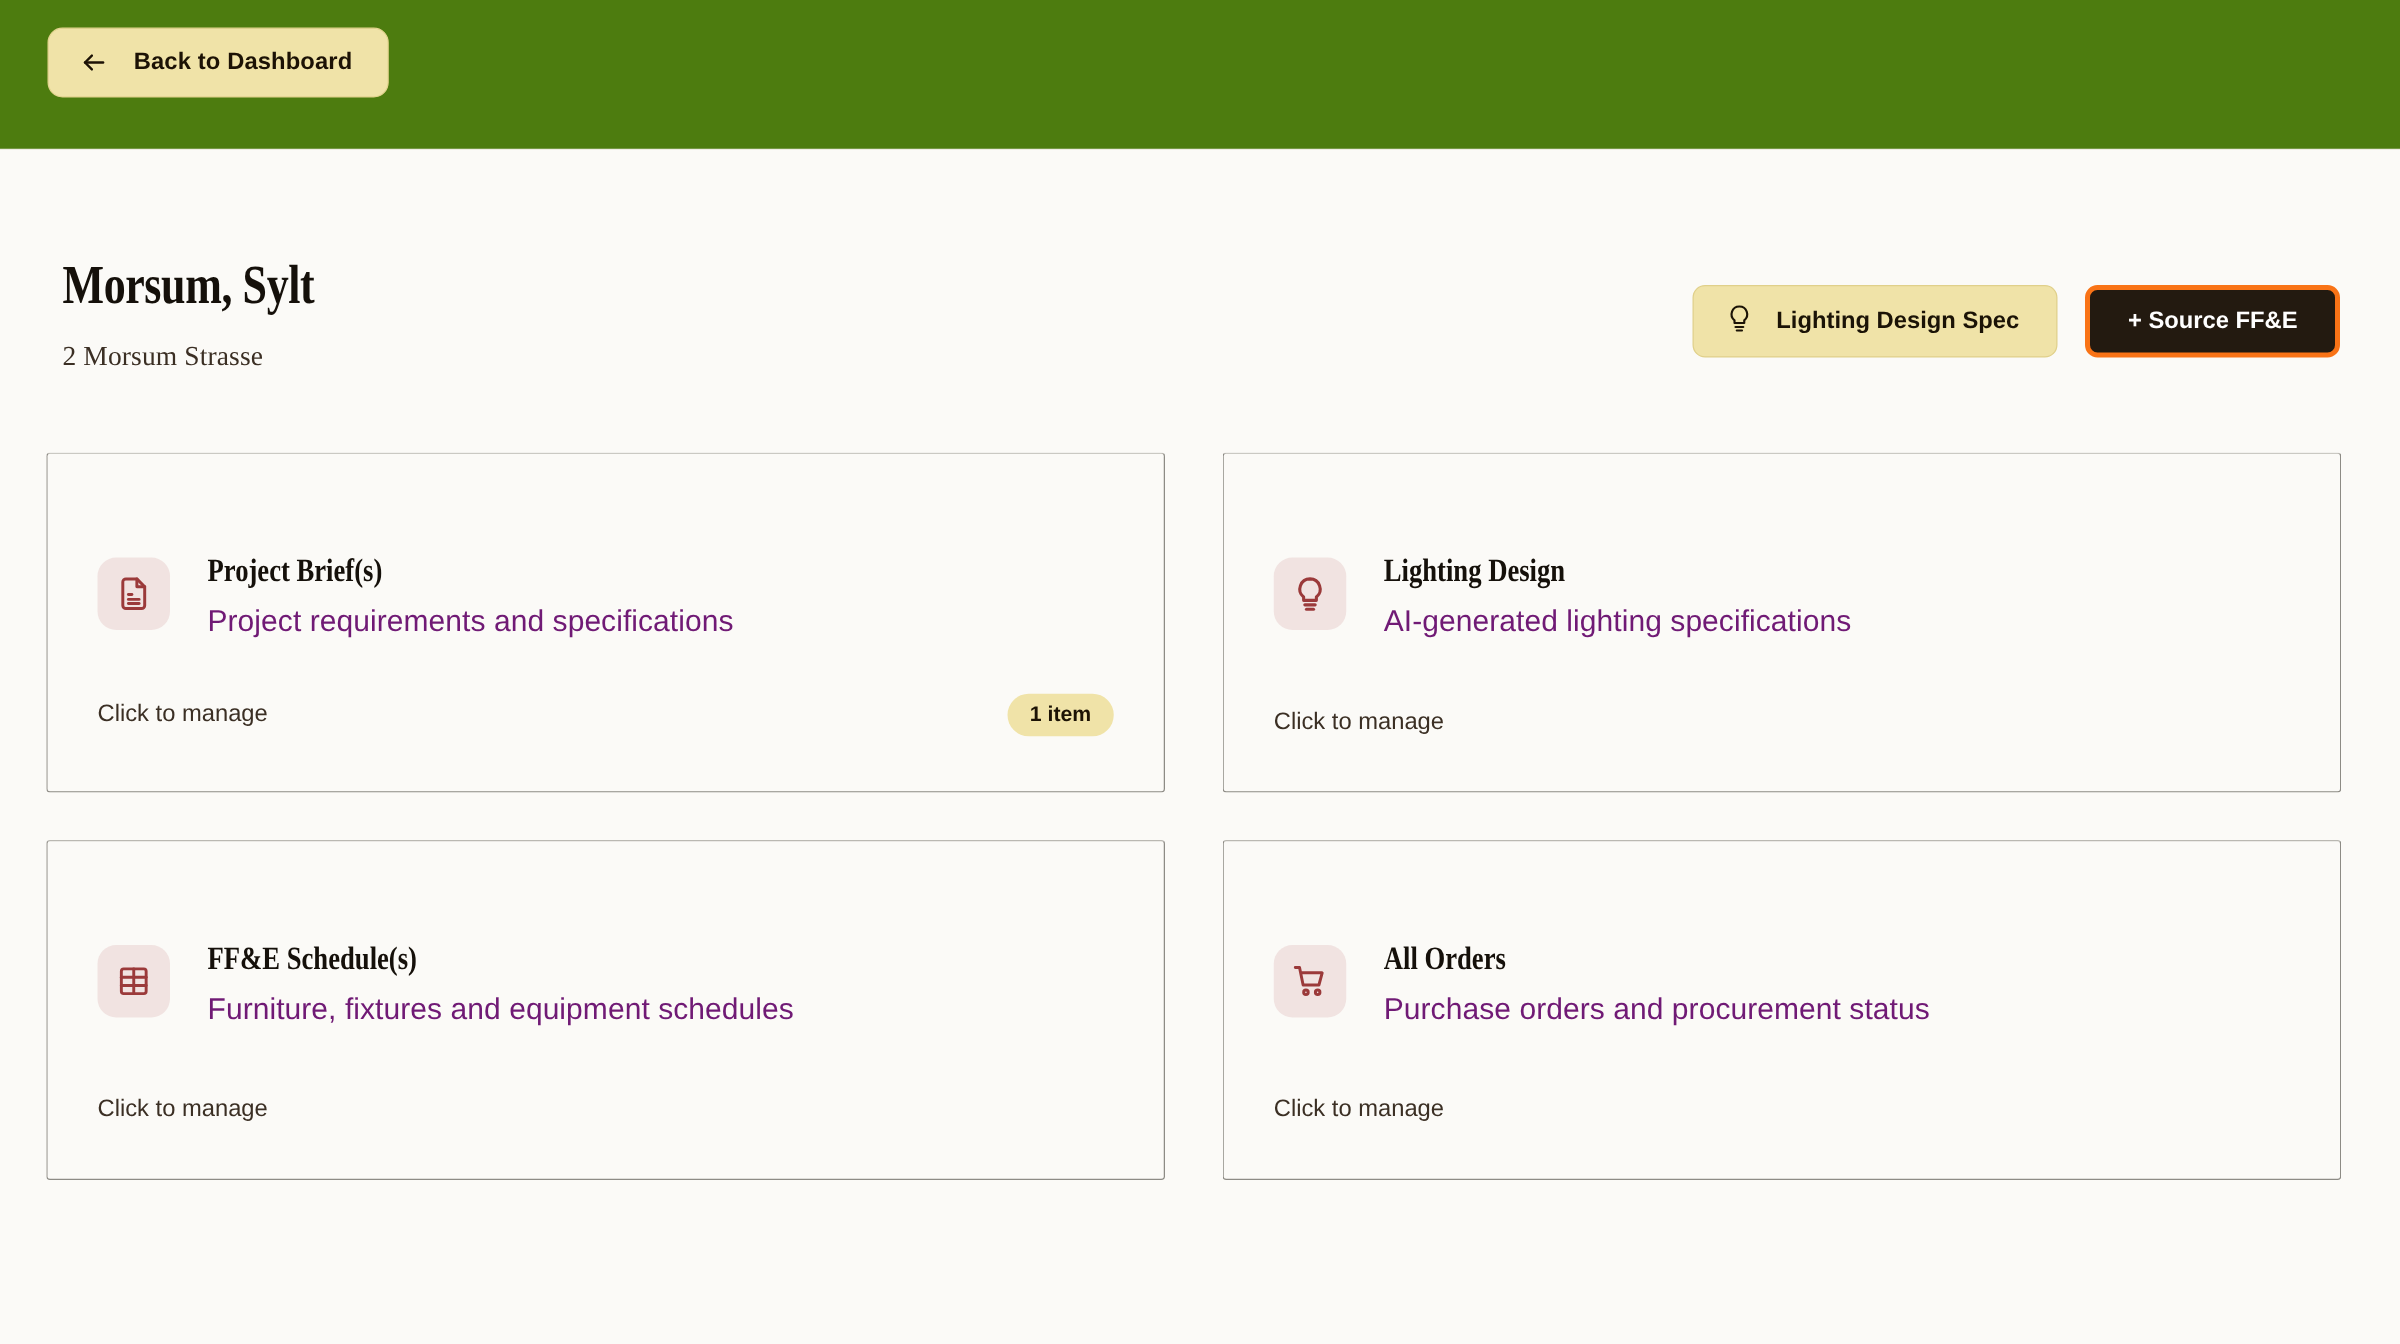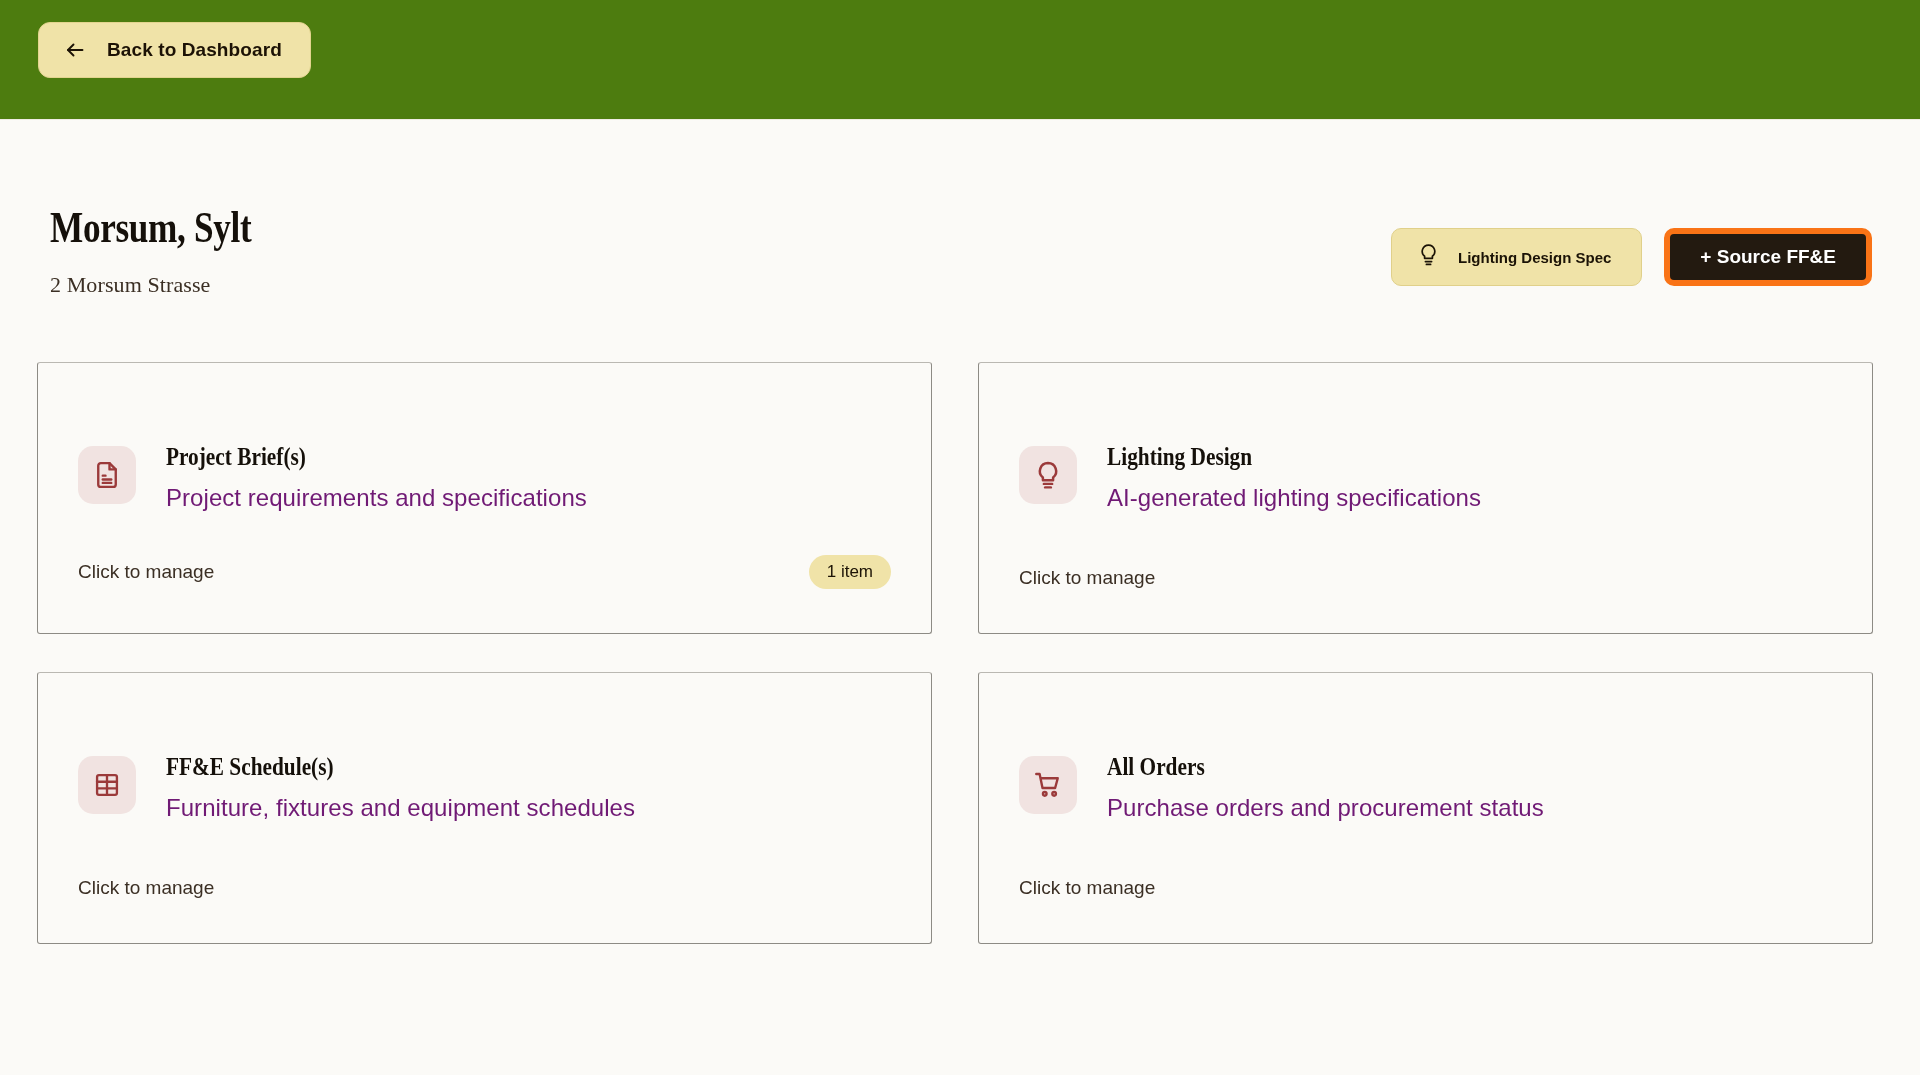--- a/index.html
+++ b/index.html
@@ -105,34 +105,34 @@
     gap: 20px;
     height: 58px;
     padding: 0 30px 0 27px;
     background: #f0e3a8;
     border: 1px solid #e0d08a;
     border-radius: 10px;
     cursor: pointer;
     font-family: "Liberation Sans", sans-serif;
   }
   .btn-spec .label {
-    font-size: 15px;
+    font-size: 19px;
     font-weight: 700;
     color: #1b1306;
     white-space: nowrap;
   }
 
   .btn-source {
     display: flex;
     align-items: center;
     justify-content: center;
     height: 58px;
     padding: 16px 30px;
     background: #231a10;
-    border: 6px solid #f97316;
+    border: 4px solid #f97316;
     border-radius: 10px;
     cursor: pointer;
     font-family: "Liberation Sans", sans-serif;
   }
   .btn-source .label {
     font-size: 19px;
     font-weight: 700;
     color: #ffffff;
     white-space: nowrap;
   }
@@ -215,21 +215,21 @@
   }
   .card-badge {
     display: inline-flex;
     align-items: center;
     justify-content: center;
     height: 34px;
     padding: 0 18px;
     border-radius: 999px;
     background: #f0e3a8;
     font-size: 17px;
-    font-weight: 400;
+    font-weight: 700;
     color: #1c1305;
     white-space: nowrap;
   }
 </style>
 </head>
 <body>
 
 <div class="page">
 
   <div class="topbar">

